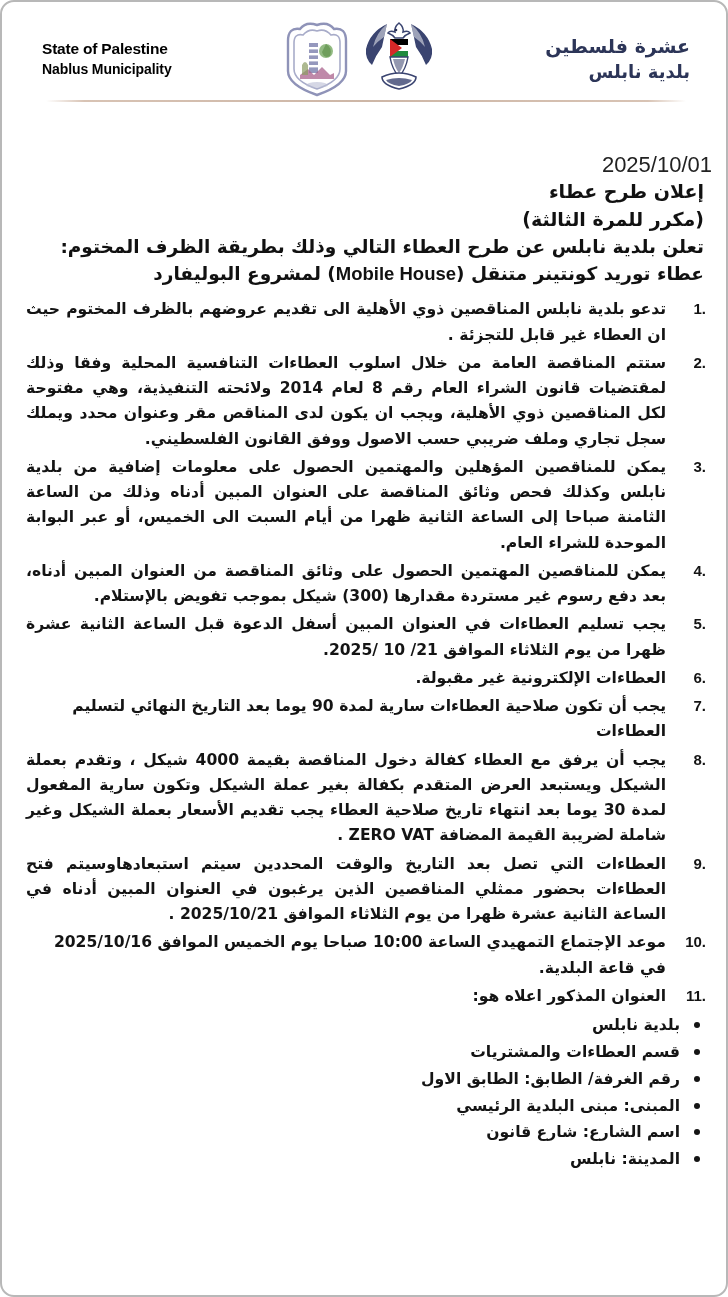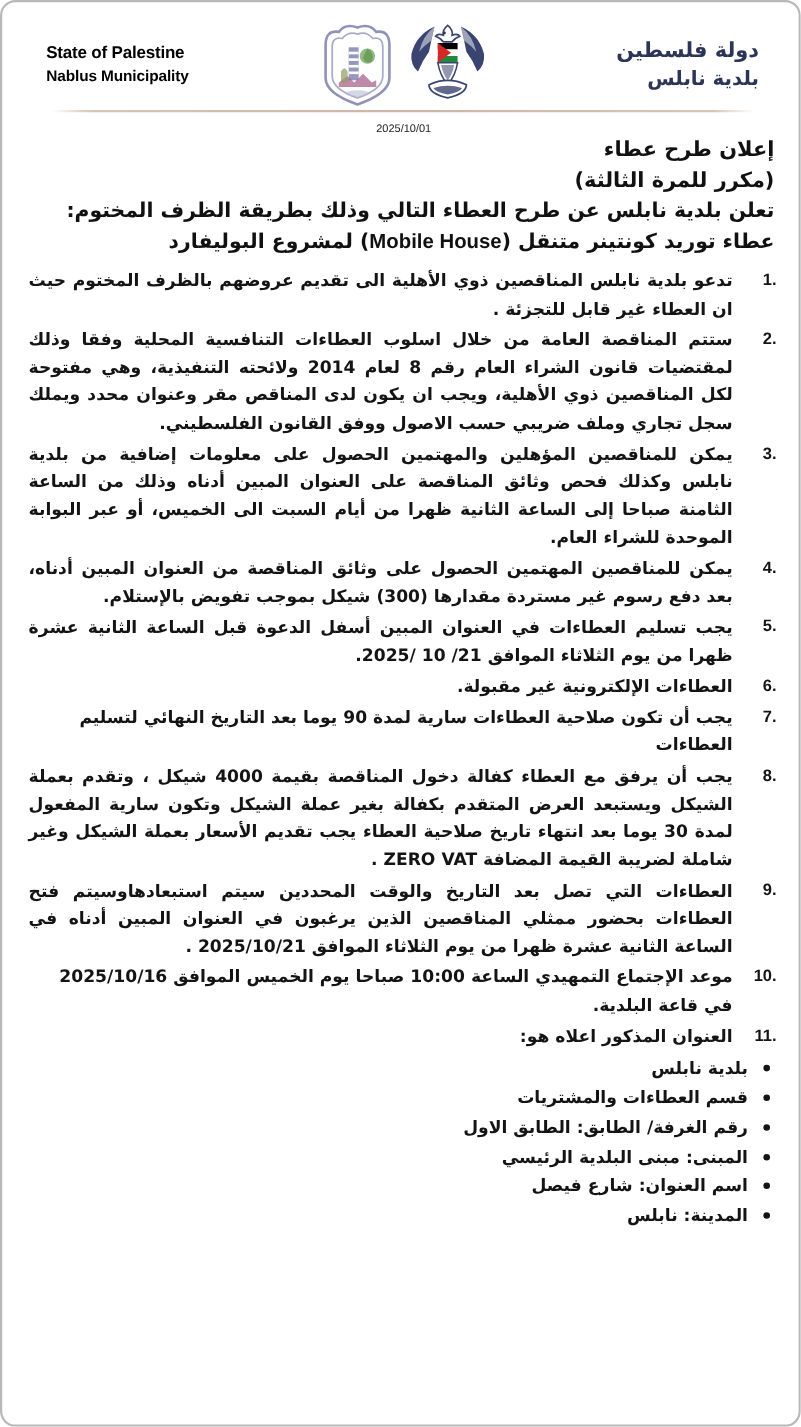--- a/index.html
+++ b/index.html
@@ -86,25 +86,26 @@
   .lh-rule {
     margin: 2px 26px 0 30px;
     height: 2px;
     background: linear-gradient(to right, #ffffff 0%, #d8c3b4 6%, #cdb6a6 50%, #d8c3b4 94%, #ffffff 100%);
     border-radius: 2px;
   }
 
   
   .doc-date {
     direction: ltr;
-    text-align: center;
-    font-family: "Liberation Sans", sans-serif;
-    font-size: 10px;
+    text-align: right;
+    font-family: "Liberation Sans", sans-serif;
+    font-size: 22px;
     color: #222;
     padding: 10px 0 0 6px;
+    margin-top: 40px;
   }
 
   
   .title-block {
     text-align: right;
     margin-top: -4px;
     padding: 0 8px;
   }
   .title-block > div {
     font-weight: bold;
@@ -241,21 +242,21 @@
         <path d="M30 32 L48 32 L48 38 L30 38 Z" fill="#1f8a3d"></path>
         <path d="M30 20 L30 38 L42 29 Z" fill="#d62828"></path>
         <path d="M30 38 Q32 50 39 58 Q46 50 48 38 Z" fill="#ffffff" stroke="#3a4470" stroke-width="1.4"></path>
         <path d="M33 40 Q35 49 39 54 Q43 49 45 40 Z" fill="#3a4470" opacity="0.55"></path>
         <path d="M22 58 Q39 50 56 58 Q56 66 39 70 Q22 66 22 58 Z" fill="#ffffff" stroke="#3a4470" stroke-width="1.6"></path>
         <path d="M26 61 Q39 57 52 61 Q50 65 39 67 Q28 65 26 61 Z" fill="#3a4470" opacity="0.8"></path>
       </svg>
     </div>
 
     <div class="lh-ar">
-      <div class="l1">دولة فلسطين</div>
+      <div class="l1">عشرة فلسطين</div>
       <div class="l2">بلدية نابلس</div>
     </div>
   </div>
 
   <div class="lh-rule"></div>
 
   <div class="doc-date">2025/10/01</div>
 
   <div class="title-block">
     <div class="t-main">إعلان طرح عطاء</div>
@@ -276,18 +277,18 @@
     <li>العطاءات التي تصل بعد التاريخ والوقت المحددين سيتم استبعادهاوسيتم فتح العطاءات بحضور ممثلي المناقصين الذين يرغبون في العنوان المبين أدناه في الساعة الثانية عشرة ظهرا من يوم الثلاثاء الموافق 2025/10/21 .</li>
     <li class="short">موعد الإجتماع التمهيدي الساعة 10:00 صباحا يوم الخميس الموافق 2025/10/16 في قاعة البلدية.</li>
     <li class="short">العنوان المذكور اعلاه هو:</li>
   </ol>
 
   <ul class="address">
     <li>بلدية نابلس</li>
     <li>قسم العطاءات والمشتريات</li>
     <li>رقم الغرفة/ الطابق: الطابق الاول</li>
     <li>المبنى: مبنى البلدية الرئيسي</li>
-    <li>اسم العنوان: شارع فيصل</li>
+    <li>اسم الشارع: شارع قانون</li>
     <li>المدينة: نابلس</li>
   </ul>
 
 
 </div>
 
 </body></html>

